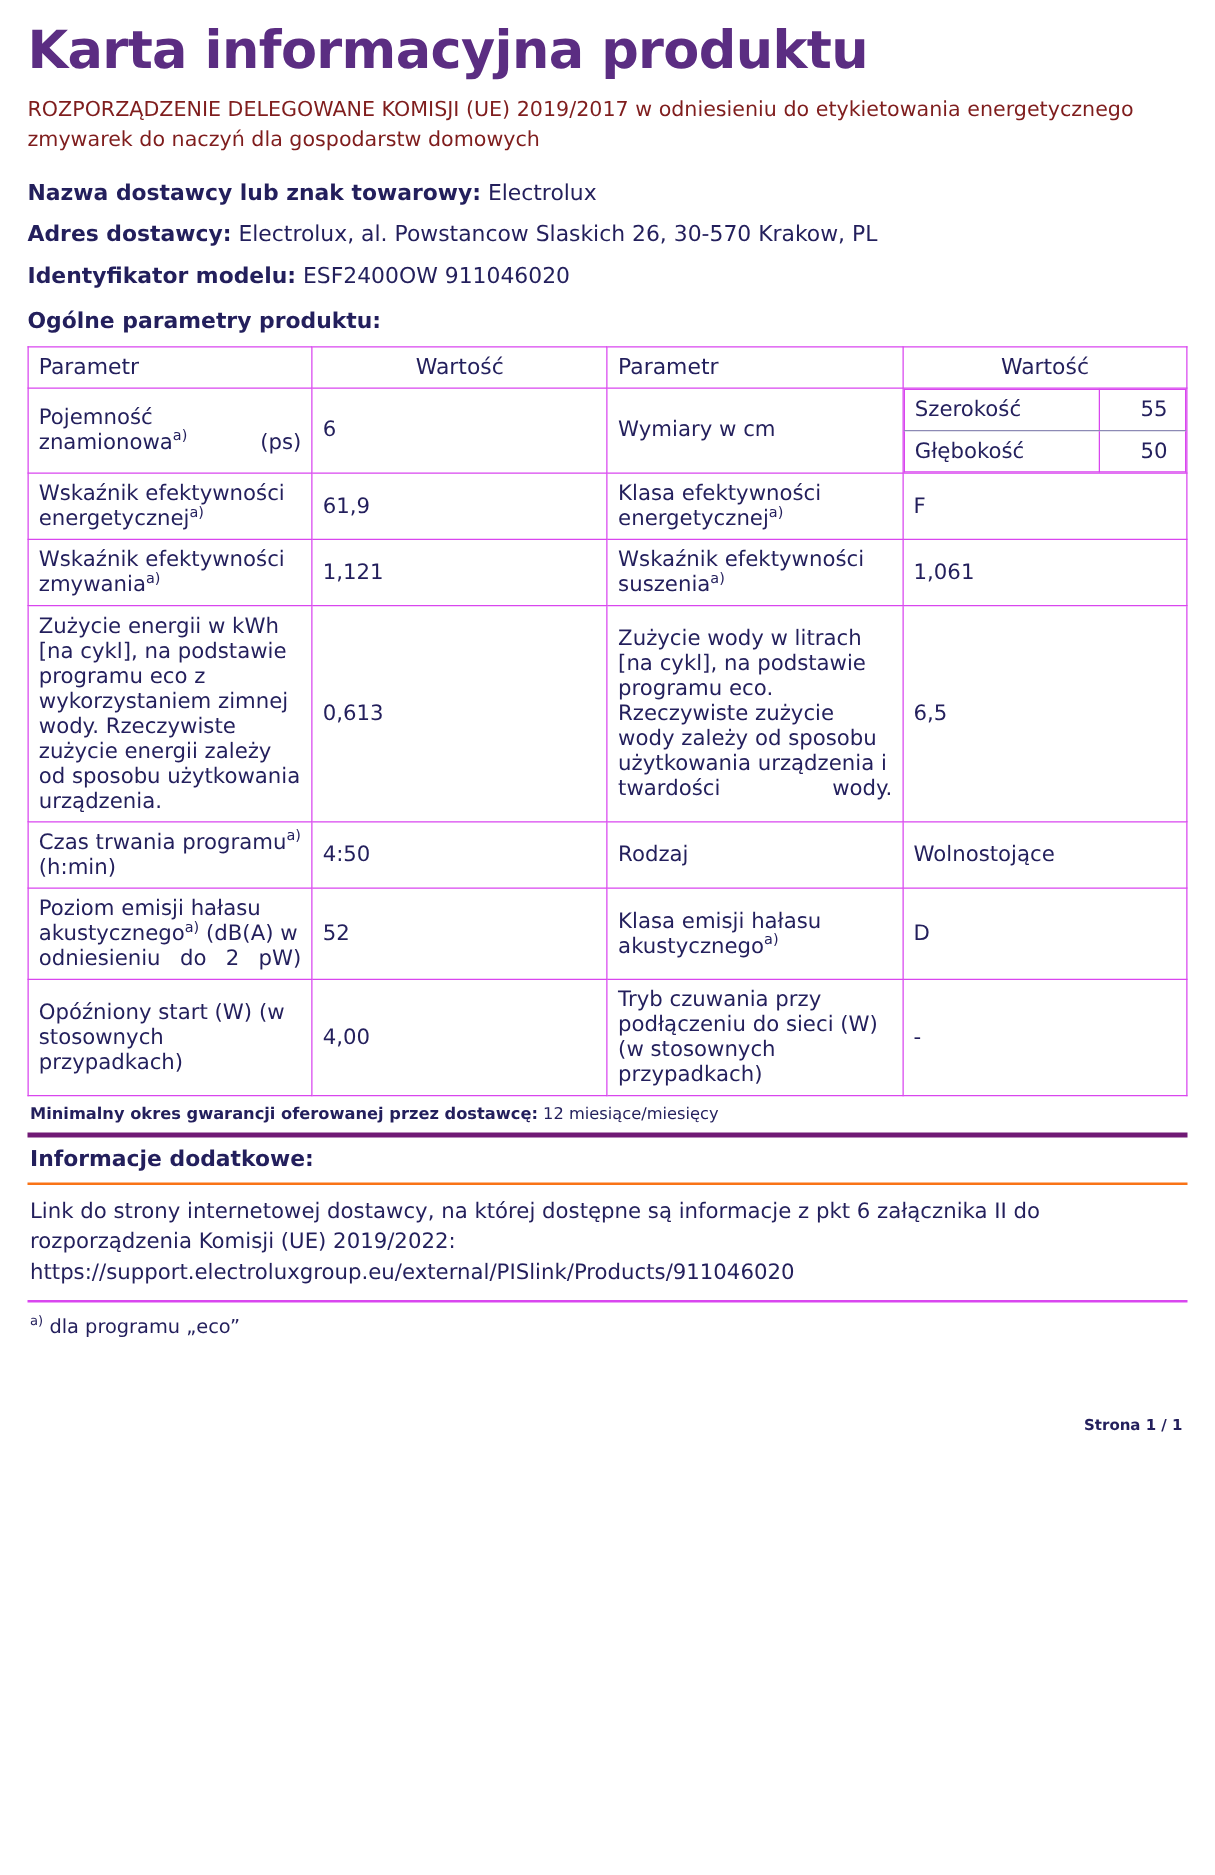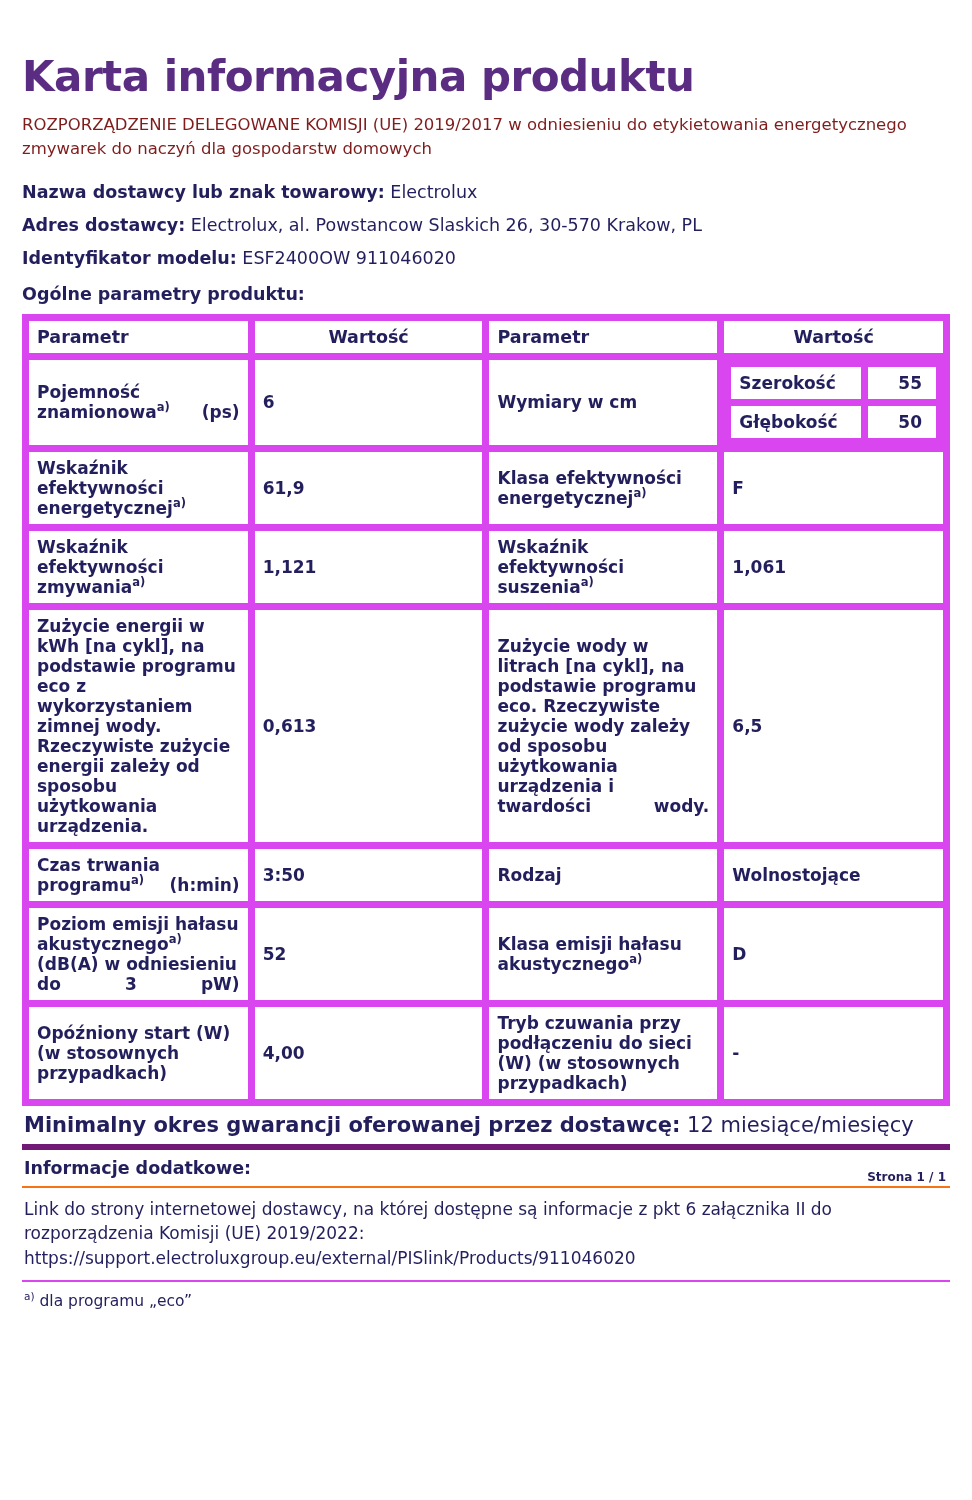--- a/index.html
+++ b/index.html
@@ -14,21 +14,20 @@
     color: #231f5c;
     position: relative;
     overflow: hidden;
   }
   .page {
     position: relative;
     width: 972px;
     height: 1163px;
     box-sizing: border-box;
     padding: 18px 22px 0 22px;
-    margin-top: 37px;
   }
   h1.title {
     font-size: 42px;
     font-weight: bold;
     color: #5b2d82;
     margin: 0 0 14px 0;
     letter-spacing: -0.5px;
     line-height: 1.05;
   }
   .regulation {
@@ -52,24 +51,24 @@
     margin: 12px 0 10px 0;
   }
   table.params {
     width: 100%;
     border-collapse: collapse;
     table-layout: fixed;
     font-size: 17px;
     color: #231f5c;
   }
   table.params td, table.params th {
-    border: 7px solid #d946ef;
+    border: 1px solid #d946ef;
     padding: 6px 8px;
     vertical-align: middle;
-    font-weight: bold;
+    font-weight: normal;
     text-align: left;
   }
   .hdr td {
     border-top: none;
     border-left: none;
     border-right: none;
     border-bottom: 1px solid #8d8ab5;
     padding: 4px 8px 10px 0;
     font-size: 17.5px;
   }
@@ -98,23 +97,23 @@
   .dims td {
     border: none;
     padding: 2px 4px;
     vertical-align: top;
   }
   .dims td.lbl { text-align: left; }
   .dims td.val { text-align: right; width: 46px; padding-right: 14px;}
   .dims tr.sep td { border-bottom: 1px solid #8d8ab5; }
   .cell-dims { padding: 0 !important; vertical-align: top; }
   .warranty {
-    font-size: 21px;
+    font-size: 13px;
     padding: 7px 0 7px 2px;
-    border-bottom: 6px solid #701a75;
+    border-bottom: 4px solid #701a75;
   }
   .warranty b { font-weight: bold; }
   .addinfo {
     font-size: 17.5px;
     font-weight: bold;
     padding: 8px 0 8px 2px;
     border-bottom: 2px solid #f97316;
   }
   .linkrow {
     font-size: 17px;
@@ -216,27 +215,27 @@
 
     <tr>
       <td class="just">Zużycie energii w kWh [na cykl], na podstawie programu eco z wykorzystaniem zimnej wody. Rzeczywiste zużycie energii zależy od sposobu użytkowania urządzenia.</td>
       <td class="center">0,613</td>
       <td class="just">Zużycie wody w litrach [na cykl], na podstawie programu eco. Rzeczywiste zużycie wody zależy od sposobu użytkowania urządzenia i twardości wody.</td>
       <td class="center">6,5</td>
     </tr>
 
     <tr>
       <td class="just"><span>Czas trwania programu</span><sup>a)</sup> <span>(h:min)</span></td>
-      <td class="center">3:50</td>
+      <td class="center">4:50</td>
       <td>Rodzaj</td>
       <td class="center">Wolnostojące</td>
     </tr>
 
     <tr>
-      <td class="just"><span>Poziom emisji hałasu akustycznego</span><sup>a)</sup> <span>(dB(A) w odniesieniu do 3 pW)</span></td>
+      <td class="just"><span>Poziom emisji hałasu akustycznego</span><sup>a)</sup> <span>(dB(A) w odniesieniu do 2 pW)</span></td>
       <td class="center">52</td>
       <td class="just"><span>Klasa emisji hałasu akustycznego</span><sup>a)</sup></td>
       <td class="center">D</td>
     </tr>
 
 
     <tr>
       <td class="just">Opóźniony start (W) (w stosownych przypadkach)</td>
       <td class="center">4,00</td>
       <td class="just">Tryb czuwania przy podłączeniu do sieci (W) (w stosownych przypadkach)</td>

